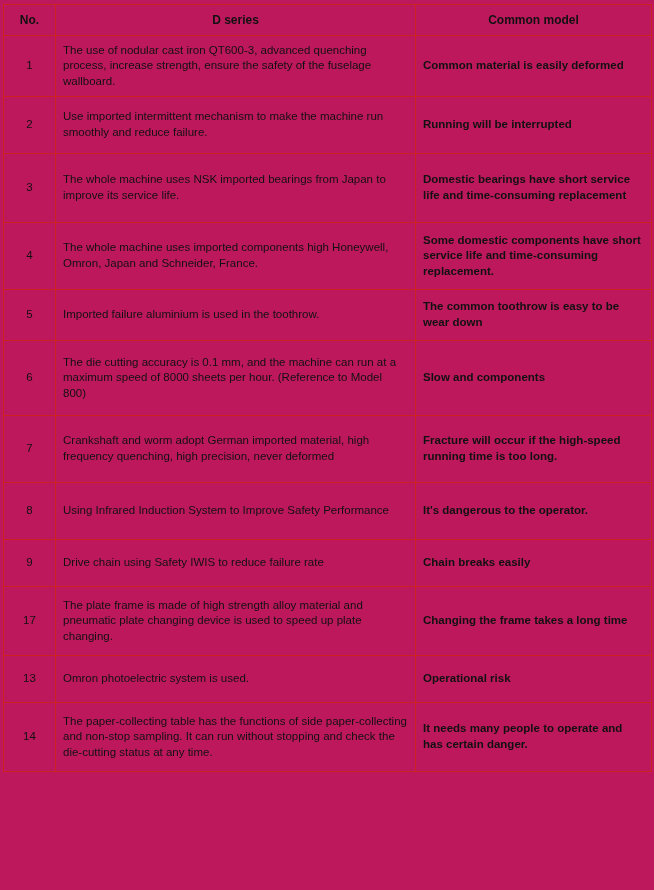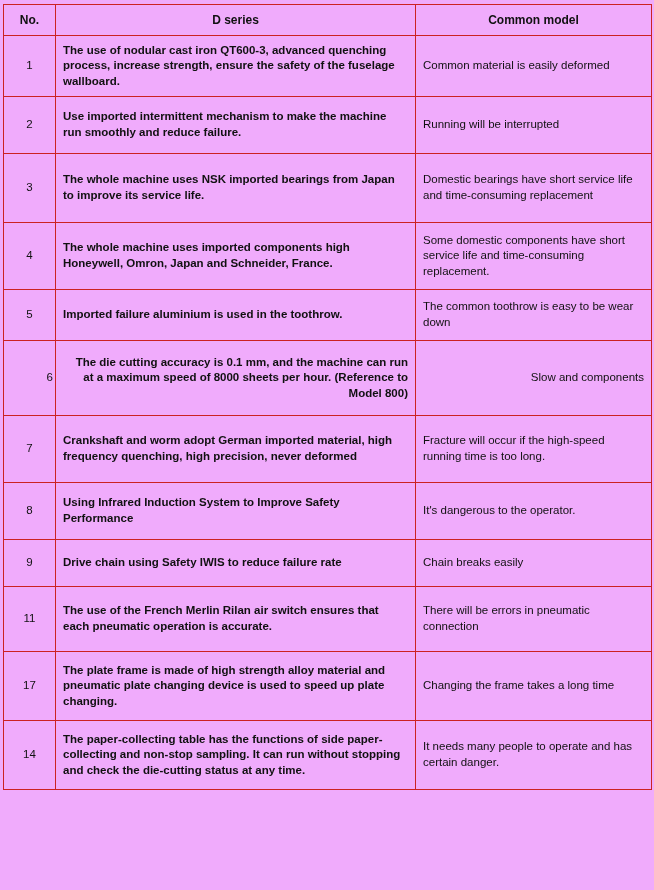--- a/index.html
+++ b/index.html
@@ -11,21 +11,21 @@
     width: 654px;
     height: 890px;
     font-family: "Liberation Sans", sans-serif;
     color: #111111;
   }
   .sheet {
     width: 654px;
     height: 890px;
     box-sizing: border-box;
     padding: 4px 3px 3px 3px;
-    background: #f0abfc;
+    background: #be185d;
   }
   table.spec {
     border-collapse: collapse;
     width: 648px;
     table-layout: fixed;
     border: 1px solid #cc2222;
   }
   table.spec col.c-no    { width: 52px; }
   table.spec col.c-d     { width: 360px; }
   table.spec col.c-cm    { width: 236px; }
@@ -45,33 +45,33 @@
     height: 20px;
   }
   td.no {
     text-align: center;
     font-size: 12px;
     padding: 4px 2px;
   }
   td.desc {
     padding: 6px 7px;
     text-align: left;
-    font-weight: bold;
   }
   td.common {
     padding: 6px 7px;
     text-align: left;
+    font-weight: bold;
   }
   
   tr.r1 td { height: 48px; }
   tr.r2 td { height: 44px; }
   tr.r3 td { height: 56px; }
   tr.r4 td { height: 54px; }
   tr.r5 td { height: 38px; }
-  tr.r6 td { height: 62px; text-align: right; }
+  tr.r6 td { height: 62px; }
   tr.r7 td { height: 54px; }
   tr.r8 td { height: 44px; }
   tr.r9 td { height: 34px; }
   tr.r10 td { height: 50px; }
   tr.r11 td { height: 52px; }
   tr.r12 td { height: 56px; }
   tr.r13 td { height: 34px; }
   tr.r14 td { height: 56px; }
 </style>
 </head>
@@ -131,30 +131,29 @@
       <tr class="r8">
         <td class="no">8</td>
         <td class="desc">Using Infrared Induction System to Improve Safety Performance</td>
         <td class="common">It's dangerous to the operator.</td>
       </tr>
       <tr class="r9">
         <td class="no">9</td>
         <td class="desc">Drive chain using Safety IWIS to reduce failure rate</td>
         <td class="common">Chain breaks easily</td>
       </tr>
-      <tr class="r11">
-        <td class="no">11</td>
-        <td class="desc">The use of the French Merlin Rilan air switch ensures that each
-pneumatic operation is accurate.</td>
-        <td class="common">There will be errors in pneumatic connection</td>
-      </tr>
       <tr class="r12">
         <td class="no">17</td>
         <td class="desc">The plate frame is made of high strength alloy material and pneumatic plate changing device is used to speed up plate changing.</td>
         <td class="common">Changing the frame takes a long time</td>
+      </tr>
+      <tr class="r13">
+        <td class="no">13</td>
+        <td class="desc">Omron photoelectric system is used.</td>
+        <td class="common">Operational risk</td>
       </tr>
       <tr class="r14">
         <td class="no">14</td>
         <td class="desc">The paper-collecting table has the functions of side paper-collecting and non-stop sampling. It can run without stopping and check the die-cutting status at any time.</td>
         <td class="common">It needs many people to operate and has certain danger.</td>
       </tr>
 
     </tbody>
   </table>
 </div>

